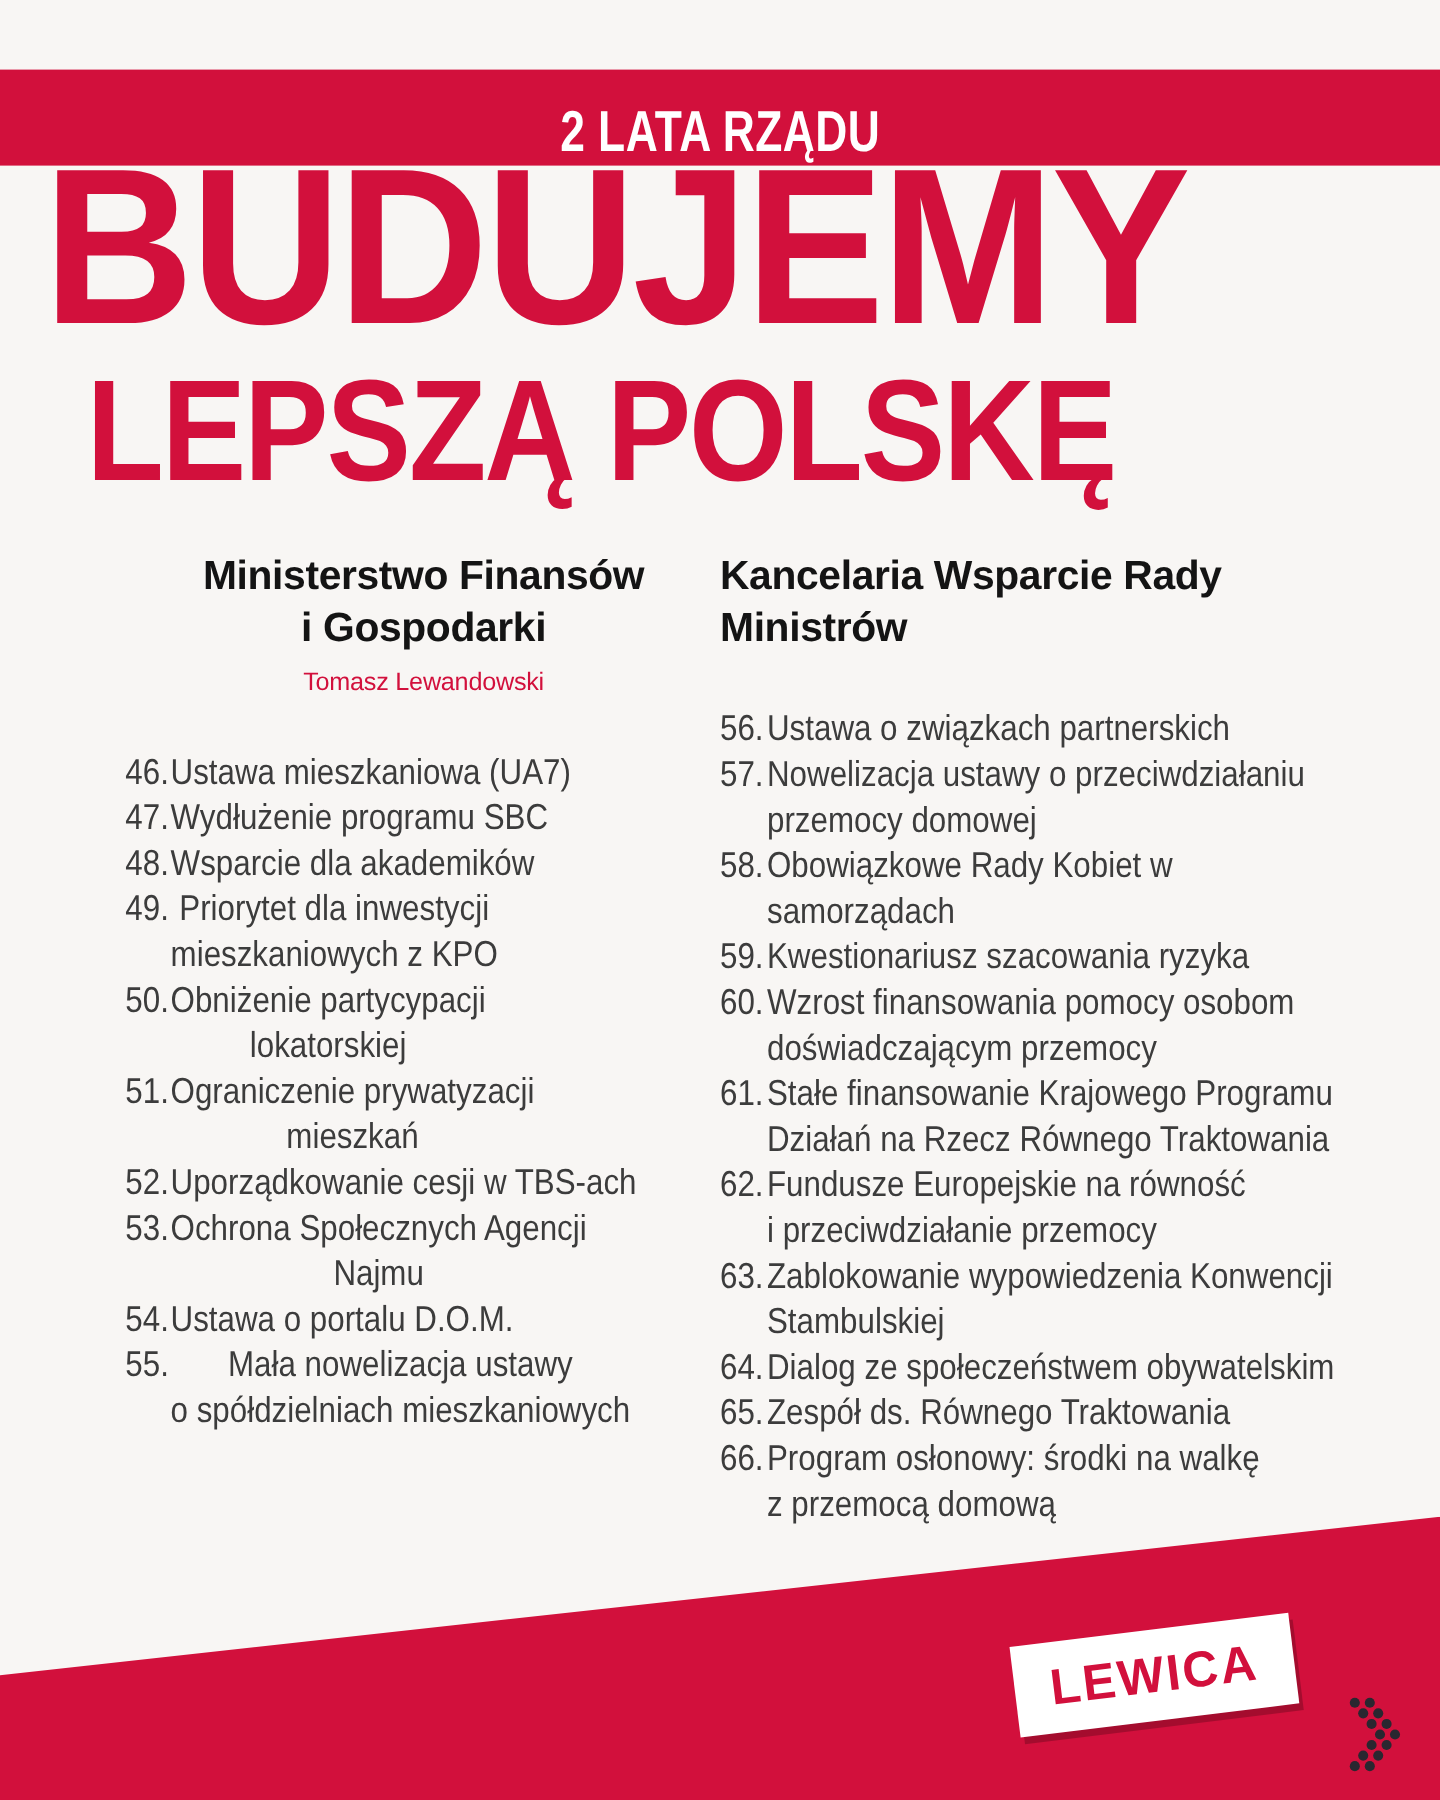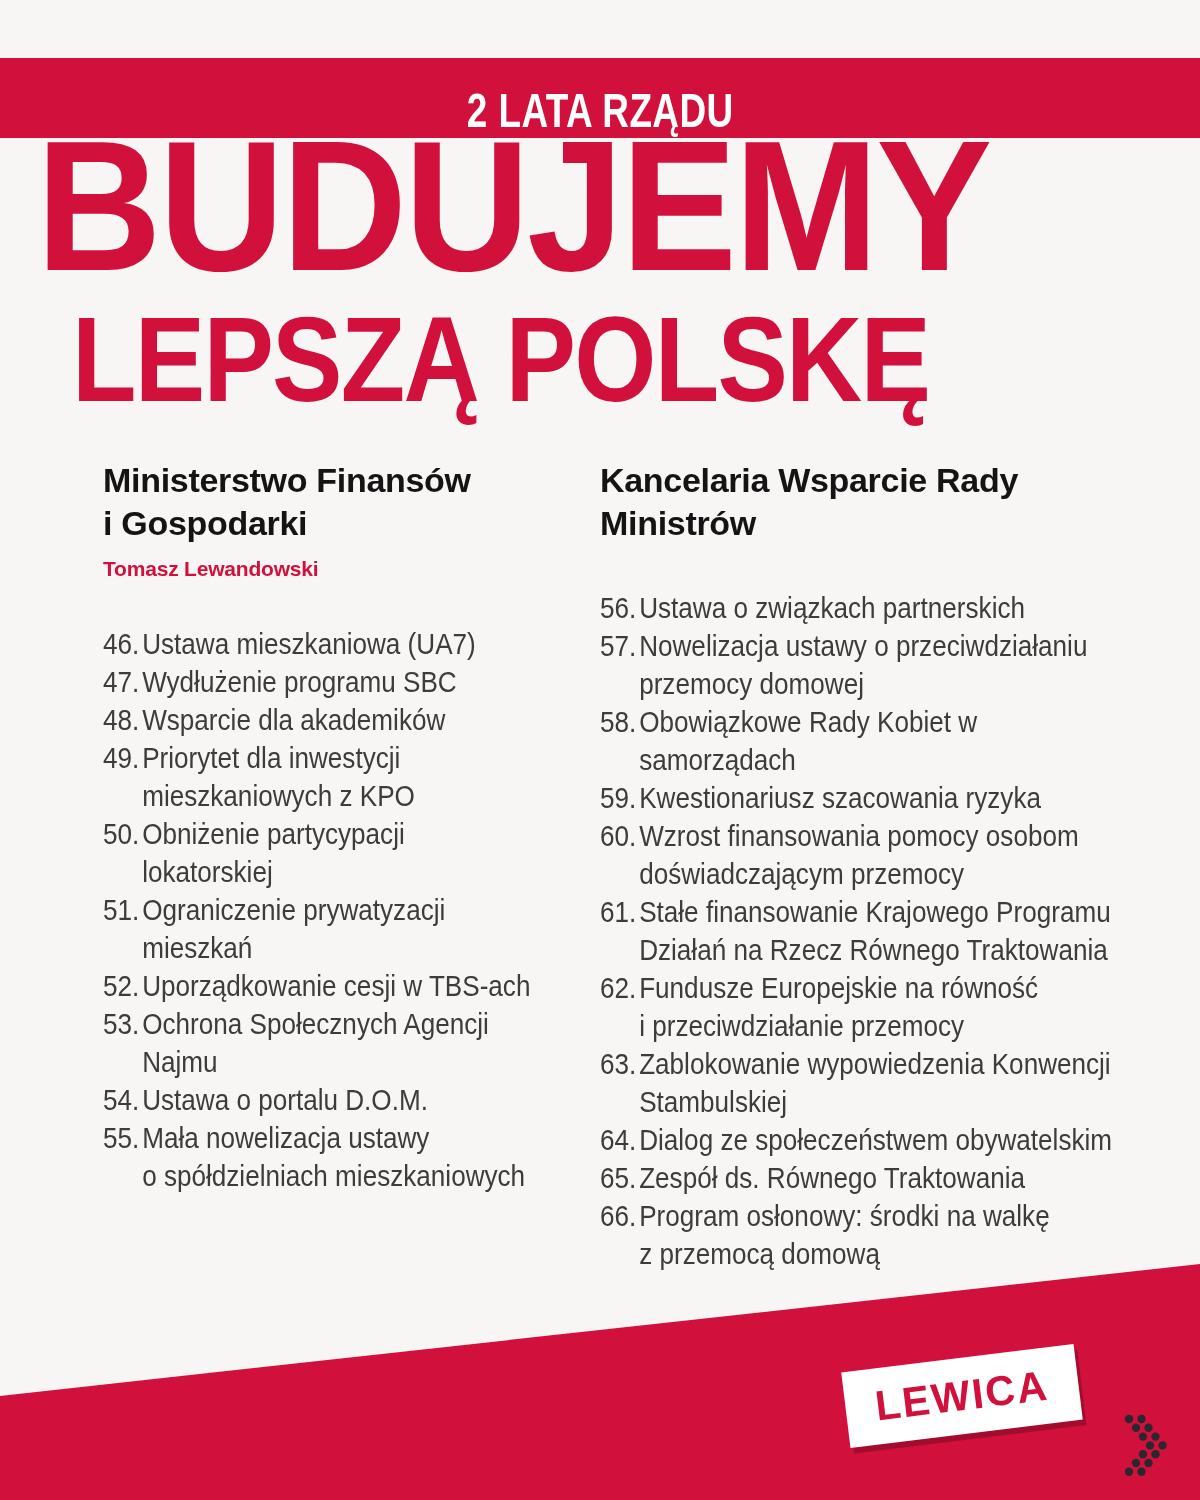--- a/index.html
+++ b/index.html
@@ -33,29 +33,29 @@
   .title-line1{
     display:block;font-size:185px;letter-spacing:-3px;
     transform:scaleX(0.94);transform-origin:50% 50%;white-space:nowrap;
   }
   .title-line2{
     display:block;font-size:120px;letter-spacing:-2px;margin-top:0;
     transform:scaleX(0.88);transform-origin:50% 50%;white-space:nowrap;
   }
   
   .col{position:absolute;top:459px;}
-  .col-left{left:103px;width:500px;}
+  .col-left{left:103px;width:500px;text-align:center;}
   .col-right{left:600px;width:600px;}
   .col h2{
     font-size:34px;line-height:43px;font-weight:bold;color:var(--heading);
     white-space:pre-line;letter-spacing:-0.3px;
   }
   .names{margin-top:8px;display:flex;flex-direction:column;}
   .name{
-    color:var(--red);font-weight:bold;font-size:21px;line-height:31px;
+    color:var(--red);font-weight:normal;font-size:21px;line-height:31px;
     letter-spacing:-0.2px;
   }
   .list{transform:scaleX(0.87);transform-origin:0 0;}
   .col-left .list{margin-top:41px;}
   .col-right .list{margin-top:44px;}
   .item{display:flex;font-size:30px;line-height:38px;color:var(--body);}
   .item .num{flex:0 0 45px;}
   .item .txt{white-space:pre-line;}
   
   .band{

